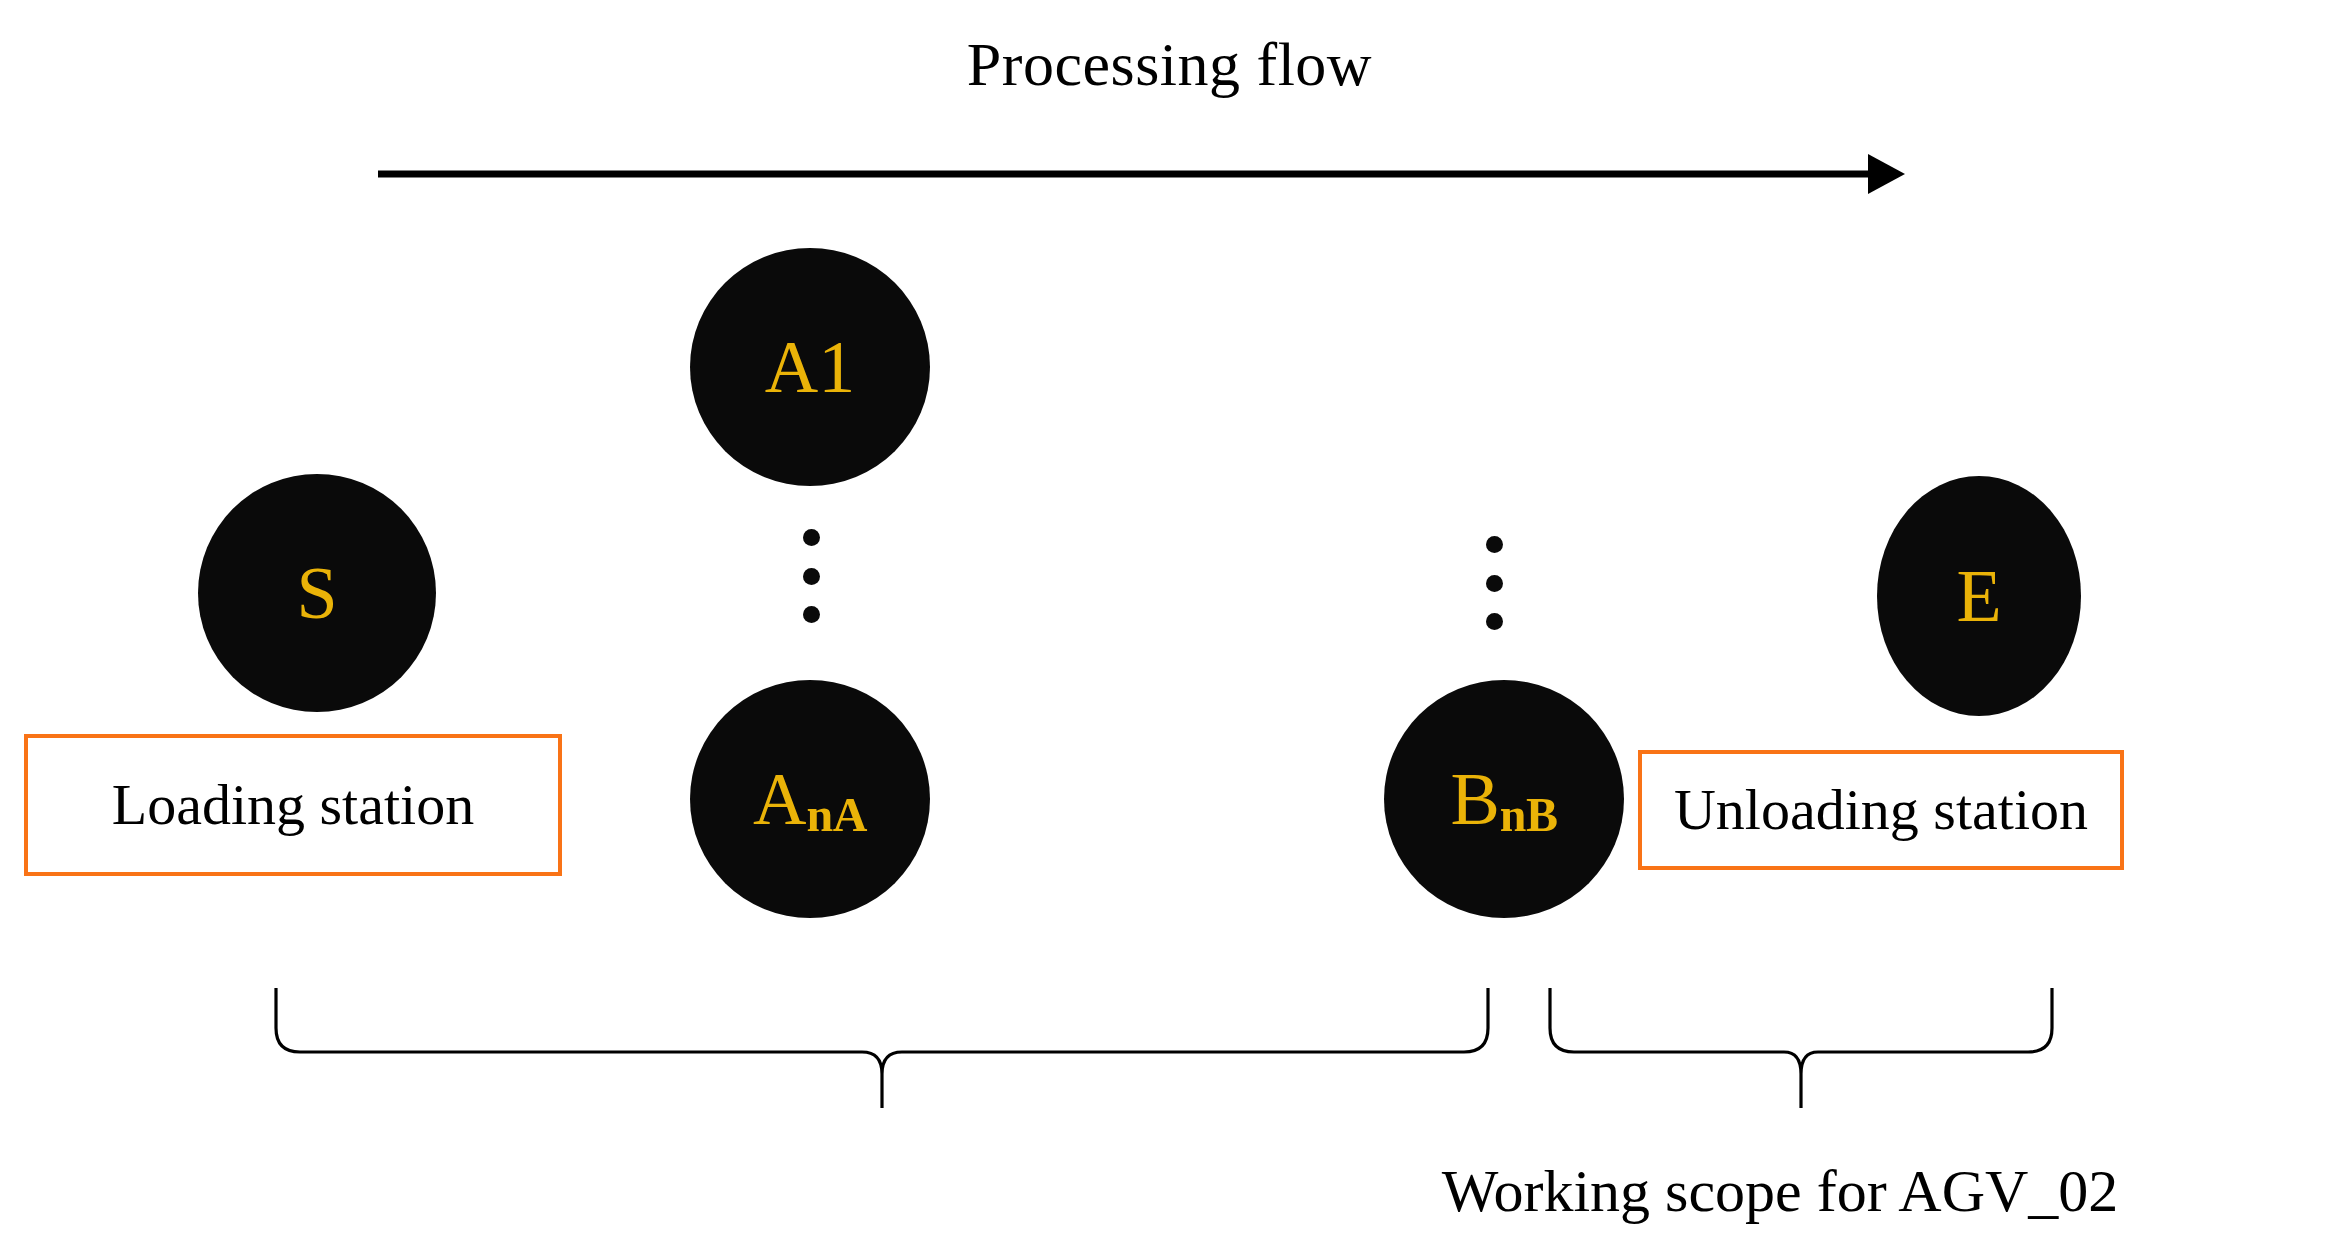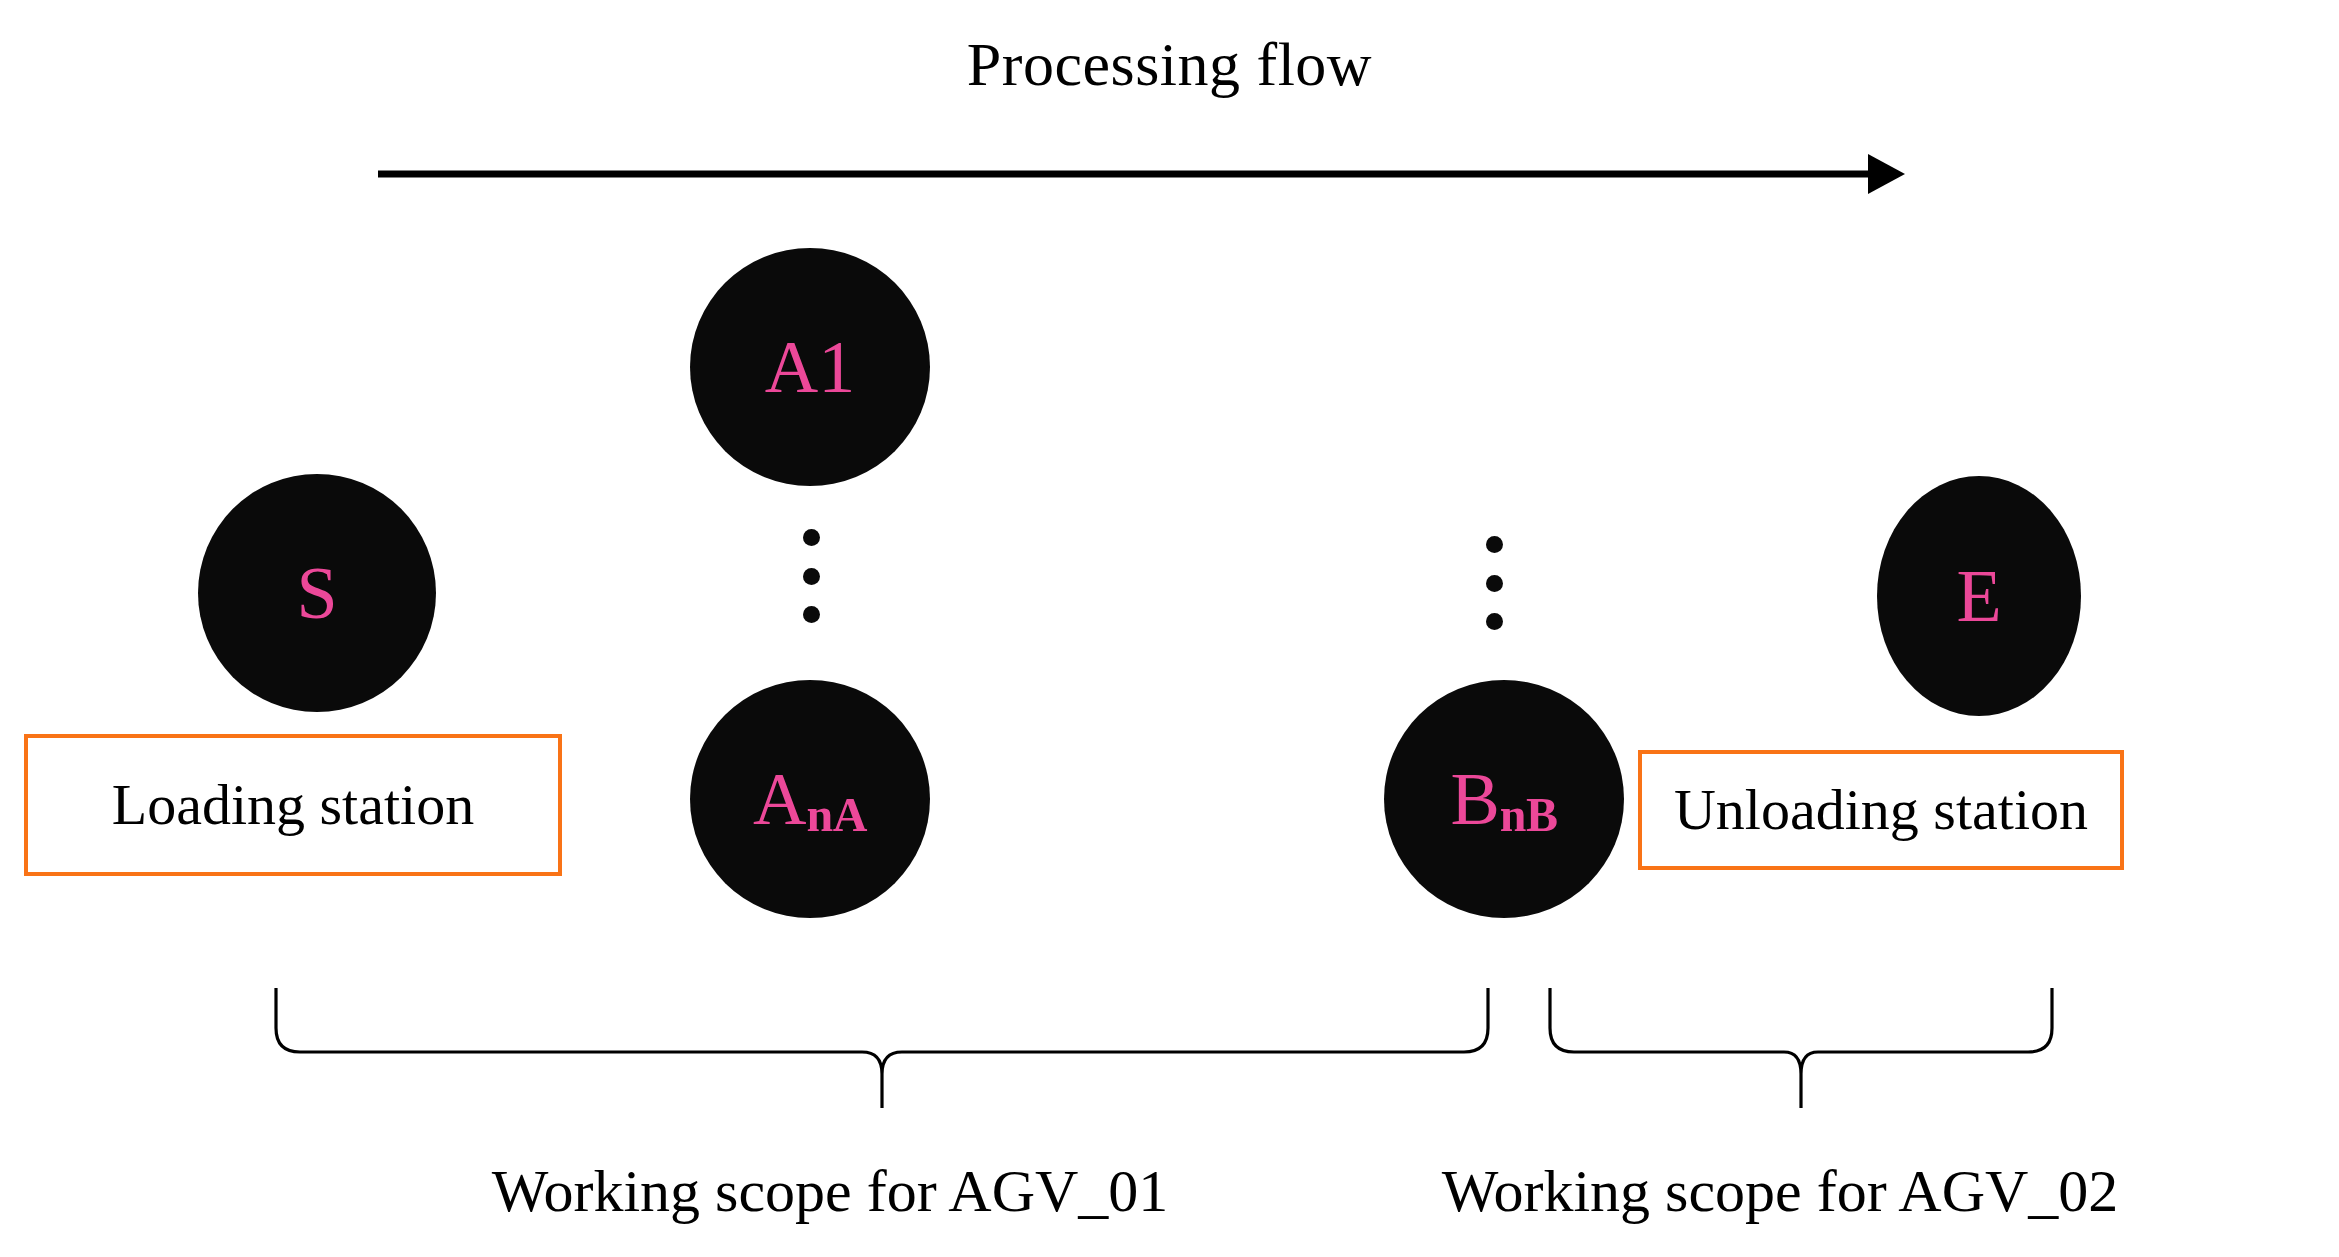--- a/index.html
+++ b/index.html
@@ -40,21 +40,21 @@
     top: 118px;
     width: 1540px;
     height: 64px;
   }
 
   
   .node {
     position: absolute;
     border-radius: 50%;
     background: #0a0a0a;
-    color: #ec4899;
+    color: #eab308;
     display: flex;
     align-items: center;
     justify-content: center;
     font-size: 74px;
     line-height: 1;
     white-space: nowrap;
   }
   .node .sub {
     font-size: 48px;
     font-weight: bold;
@@ -188,16 +188,15 @@
       <path d="M 14 6 L 14 46 Q 14 70 38 70 L 600 70 Q 620 70 620 92 L 620 126 L 620 92 Q 620 70 640 70 L 1202 70 Q 1226 70 1226 46 L 1226 6" fill="none" stroke="#000000" stroke-width="3.2" stroke-linecap="butt"></path>
     </svg>
   </div>
 
   <div class="brace brace-2">
     <svg width="530" height="130" viewBox="0 0 530 130" preserveAspectRatio="none" xmlns="http://www.w3.org/2000/svg">
       <path d="M 14 6 L 14 46 Q 14 70 38 70 L 248 70 Q 265 70 265 92 L 265 126 L 265 92 Q 265 70 282 70 L 492 70 Q 516 70 516 46 L 516 6" fill="none" stroke="#000000" stroke-width="3.2" stroke-linecap="butt"></path>
     </svg>
   </div>
 
-  <div class="scope-label scope-1">Working scope for AGV_01</div>
   <div class="scope-label scope-2">Working scope for AGV_02</div>
 
 </div>
 
 </body></html>

